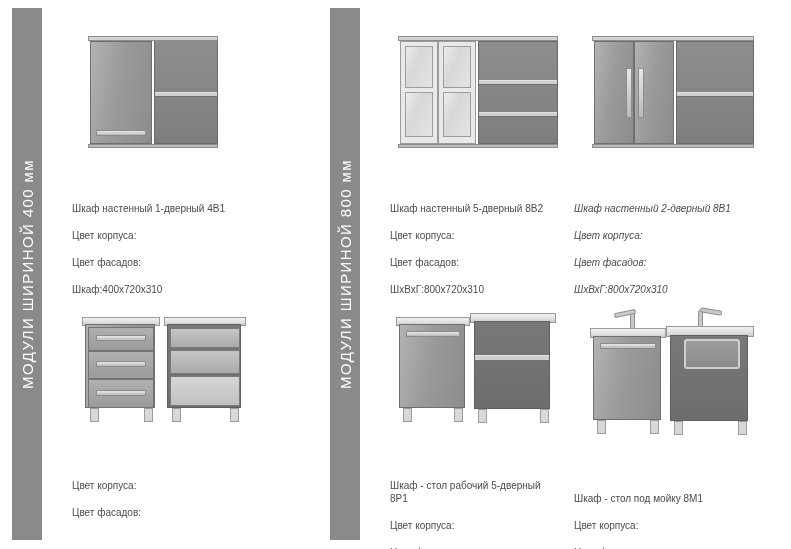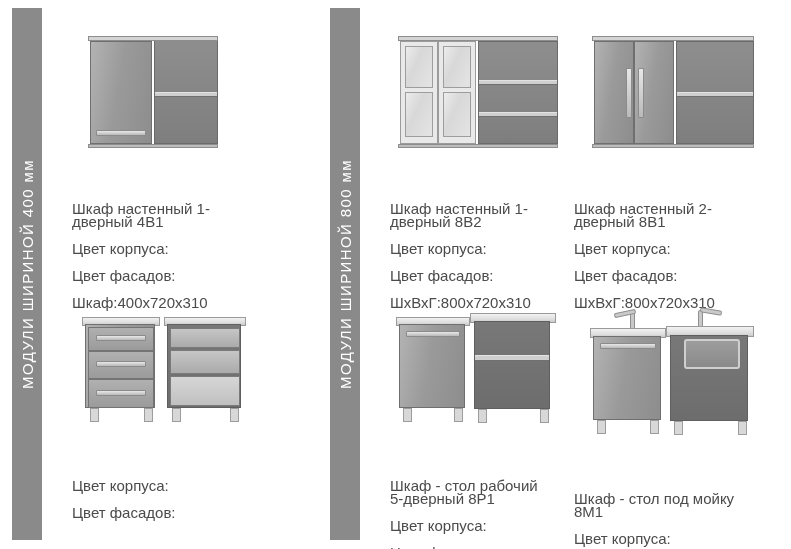--- a/index.html
+++ b/index.html
@@ -53,21 +53,21 @@
   #col-800 { left: 378px; width: 400px; }
 
   .cell {
     position: absolute;
   }
   .fig {
     position: relative;
     width: 100%;
   }
   .caption {
-    font-size: 15px;
+    font-size: 10px;
     line-height: 13.5px;
     color: #4b4b4b;
     white-space: pre-line;
   }
   .caption .title { display: block; }
 
   .box {
     position: absolute;
     box-sizing: border-box;
   }
@@ -215,28 +215,28 @@
           <div class="box glass" style="left:4px; top:4px; width:28px; height:42px;"></div>
           <div class="box glass" style="left:4px; top:50px; width:28px; height:45px;"></div>
         </div>
 
         <div class="box interior" style="left:100px; top:33px; width:80px; height:103px;"></div>
         <div class="shelf" style="left:101px; top:72px; width:78px; height:3px;"></div>
         <div class="shelf" style="left:101px; top:104px; width:78px; height:3px;"></div>
         <div class="box" style="left:20px; top:136px; width:160px; height:4px; background:#bcbcbc; border:1px solid #8d8d8d;"></div>
       </div>
       <div class="caption" style="position:absolute; left:12px; top:180px; width:165px;">
-        <span class="title">Шкаф настенный 1-дверный 8В2</span>
+        <span class="title">Шкаф настенный 5-дверный 8В2</span>
         <span>Цвет корпуса:</span><br>
         <span>Цвет фасадов:</span><br>
         <span>ШхВхГ:800x720x310</span>
       </div>
     </div>
 
-    <div class="cell" style="left:196px; top:0px; width:200px; height:260px;">
+    <div class="cell" style="left:196px; top:0px; width:200px; height:260px;font-style:italic;">
       <div class="fig" style="height:150px;">
         <div class="box" style="left:18px; top:28px; width:162px; height:5px; background:#d4d4d4; border:1px solid #8d8d8d;"></div>
 
         <div class="box grad-door" style="left:20px; top:33px; width:40px; height:103px;"></div>
         <div class="box grad-door" style="left:60px; top:33px; width:40px; height:103px;"></div>
         <div class="handle" style="left:52px; top:60px; width:4px; height:48px;"></div>
         <div class="handle" style="left:64px; top:60px; width:4px; height:48px;"></div>
 
         <div class="box interior" style="left:102px; top:33px; width:78px; height:103px;"></div>
         <div class="shelf" style="left:103px; top:84px; width:76px; height:3px;"></div>

